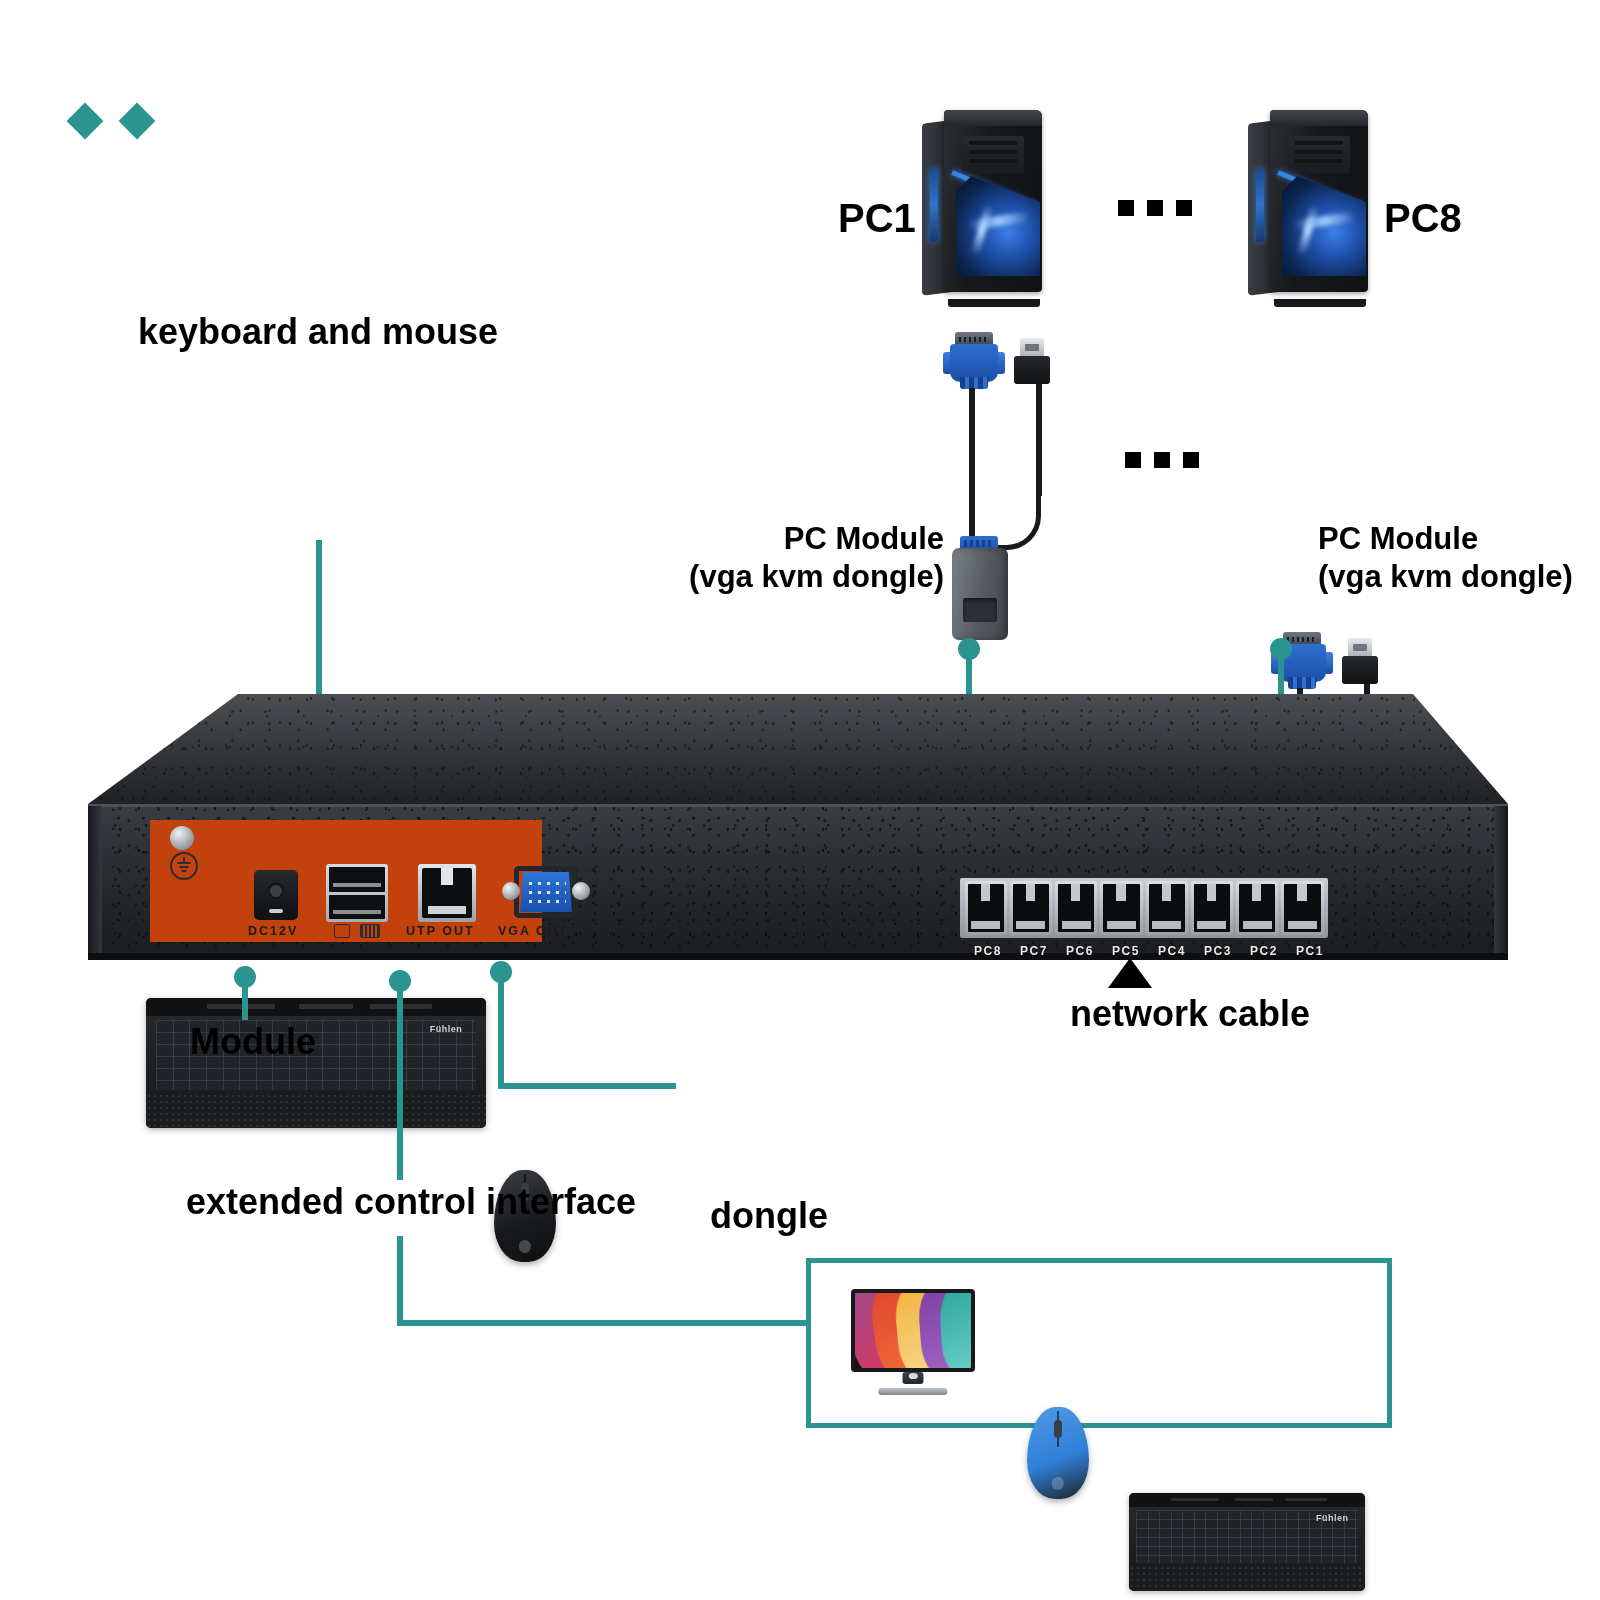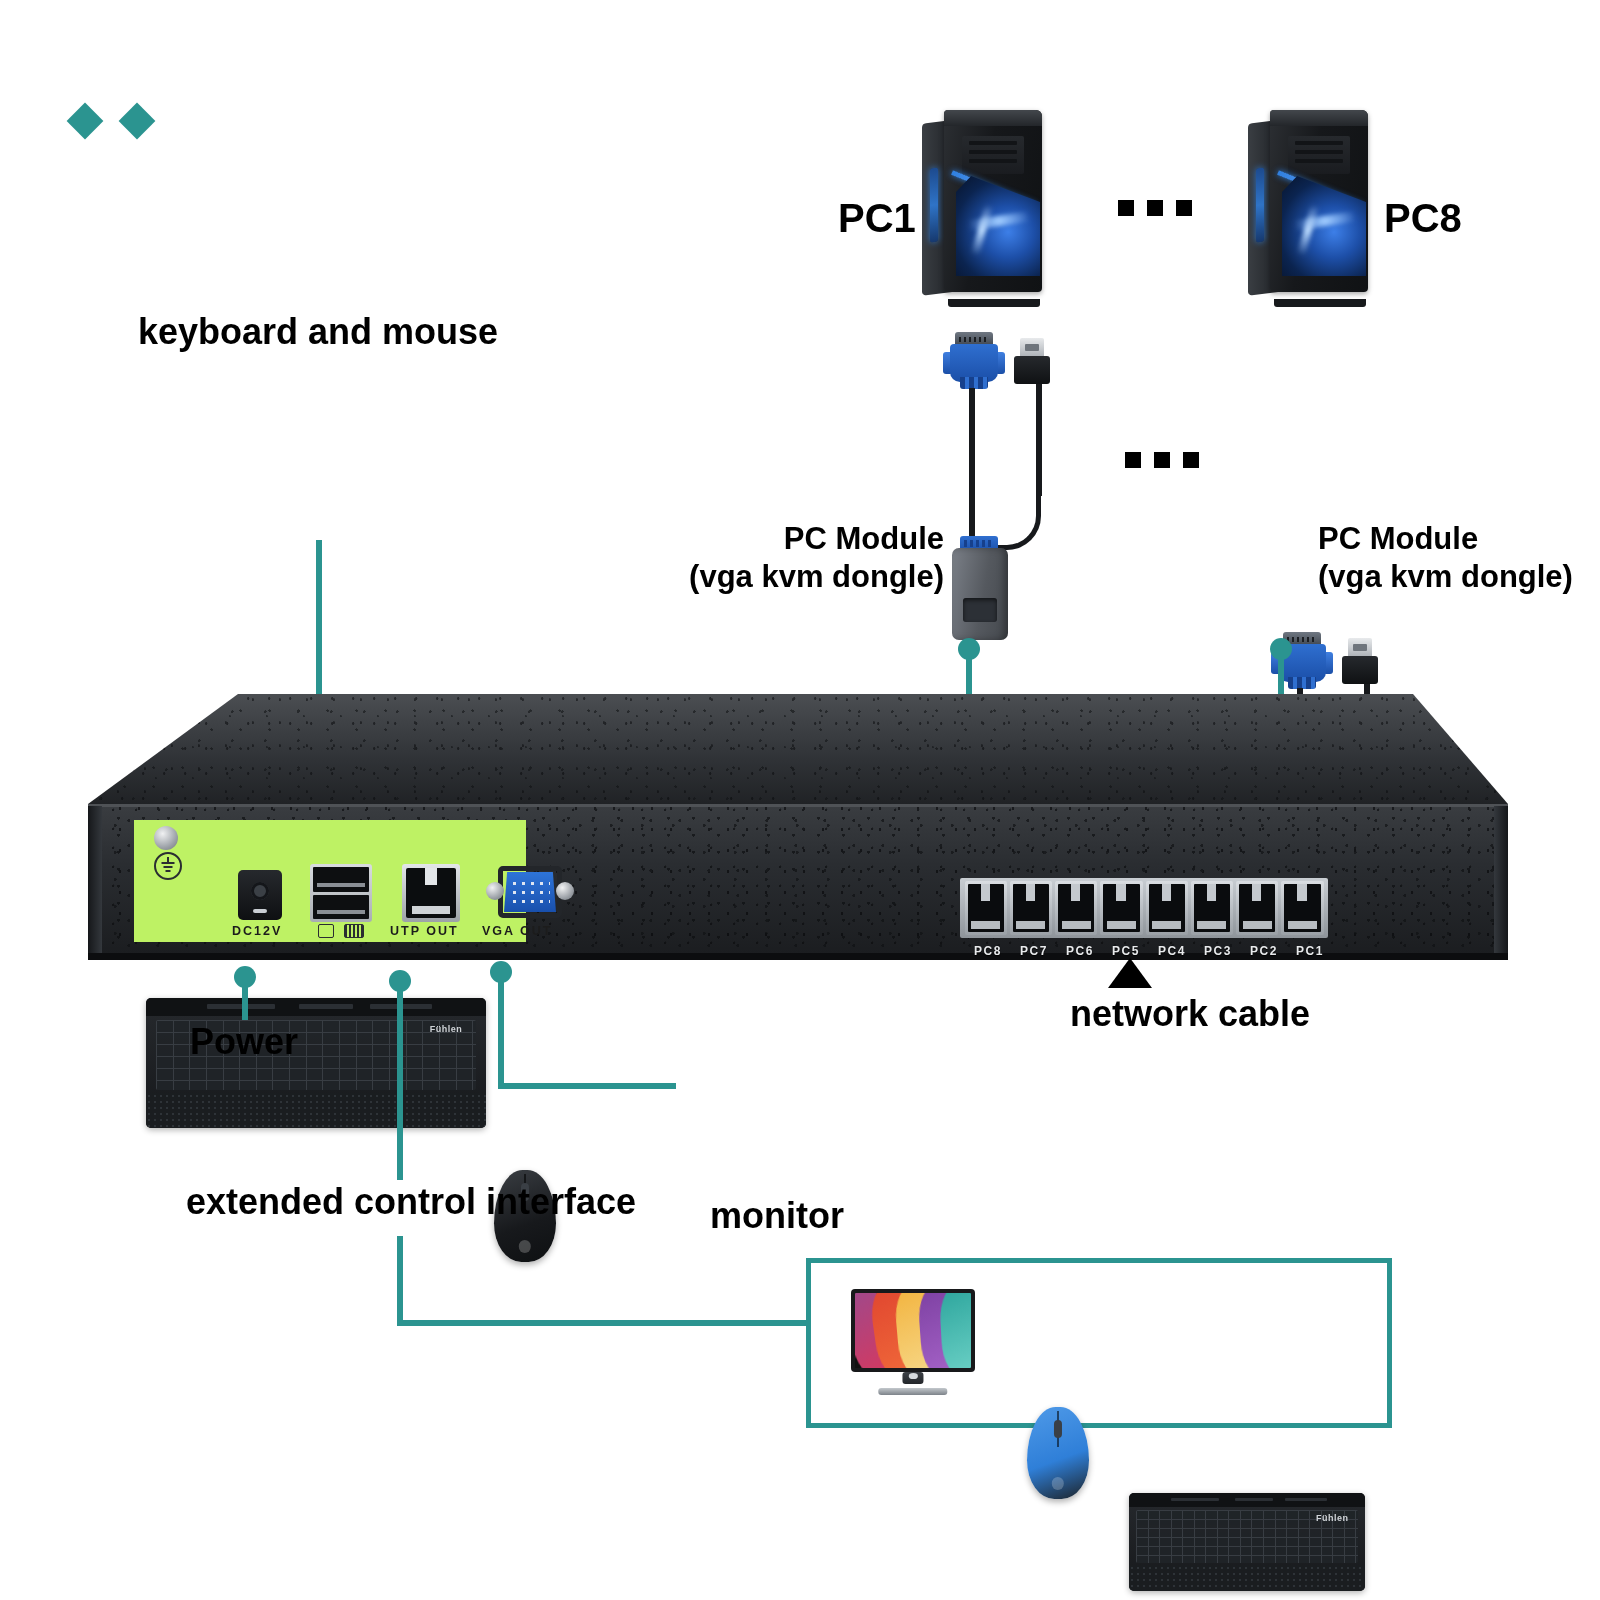--- a/index.html
+++ b/index.html
@@ -113,21 +113,21 @@
                       radial-gradient(circle at 22% 84%,#0c0e10 1.3px,transparent 1.4px);
      background-size:23px 19px,29px 25px,19px 21px,31px 27px,25px 17px;}
   #kvm .edge-hi{position:absolute;left:0;top:110px;width:1420px;height:3px;background:#5a5e63;opacity:.65;}
   #kvm .ear-l{position:absolute;left:0;top:112px;width:14px;height:148px;
      background:linear-gradient(90deg,#15171a,#34383d);}
   #kvm .ear-r{position:absolute;right:0;top:112px;width:14px;height:148px;
      background:linear-gradient(270deg,#15171a,#34383d);}
   #kvm .bottom{position:absolute;left:0;bottom:0;width:1420px;height:7px;background:#0c0d0f;}
 
   
-  #panel{position:absolute;left:46px;top:126px;width:392px;height:122px;background:#bef264;}
+  #panel{position:absolute;left:62px;top:126px;width:392px;height:122px;background:#c2410c;}
   .pt-label{position:absolute;font-size:12.5px;font-weight:bold;letter-spacing:2px;color:#1c1c1c;
      font-family:"Liberation Sans",sans-serif;white-space:nowrap;}
 
   .ground{position:absolute;left:18px;top:6px;width:28px;height:52px;}
   .ground .screw{position:absolute;left:2px;top:0;width:24px;height:24px;border-radius:50%;
      background:radial-gradient(circle at 36% 32%,#f0f1f2,#9fa4aa 60%,#6e7378);}
   .ground .sym{position:absolute;left:2px;top:26px;width:24px;height:24px;border-radius:50%;
      border:2px solid #2a2d31;}
   .ground .sym i{position:absolute;left:50%;transform:translateX(-50%);background:#2a2d31;height:2px;}
   .ground .sym i:nth-child(1){top:8px;width:13px;}
@@ -357,21 +357,21 @@
 <div class="abs ln h" style="left:966px;top:694px;width:318px;"></div>
 <div class="abs ln v" style="left:1136px;top:694px;height:164px;"></div>
 <div class="abs ln h" style="left:966px;top:858px;width:350px;"></div>
 <div class="abs ln v" style="left:966px;top:858px;height:48px;"></div>
 <div class="abs ln v" style="left:1310px;top:858px;height:48px;"></div>
 <div class="abs dot" style="left:958px;top:892px;"></div>
 <div class="abs dot" style="left:1302px;top:892px;"></div>
 
 <div class="abs dot" style="left:234px;top:966px;"></div>
 <div class="abs ln v" style="left:242px;top:976px;height:44px;"></div>
-<div class="abs lbl" style="left:190px;top:1022px;font-size:36px;">Power</div>
+<div class="abs lbl" style="left:190px;top:1022px;font-size:36px;">Module</div>
 
 <div class="abs dot" style="left:389px;top:970px;"></div>
 <div class="abs ln v" style="left:397px;top:980px;height:200px;"></div>
 <div class="abs lbl" style="left:186px;top:1182px;font-size:36px;text-align:right;">extended control interface</div>
 <div class="abs ln v" style="left:397px;top:1236px;height:84px;"></div>
 <div class="abs ln h" style="left:397px;top:1320px;width:412px;"></div>
 
 <div class="abs dot" style="left:490px;top:961px;"></div>
 <div class="abs ln v" style="left:498px;top:971px;height:116px;"></div>
 <div class="abs ln h" style="left:498px;top:1083px;width:178px;"></div>
@@ -458,21 +458,21 @@
   <div class="bp-lbl" style="left:1070px;">PC4</div>
   <div class="bp-lbl" style="left:1116px;">PC3</div>
   <div class="bp-lbl" style="left:1162px;">PC2</div>
   <div class="bp-lbl" style="left:1208px;">PC1</div>
 </div>
 
 <div class="abs" style="left:1108px;top:958px;width:0;height:0;
      border-left:22px solid transparent;border-right:22px solid transparent;border-bottom:30px solid #000;"></div>
 <div class="abs lbl" style="left:1070px;top:994px;font-size:36px;">network cable</div>
 
-<div class="abs lbl" style="left:710px;top:1196px;font-size:36px;">monitor</div>
+<div class="abs lbl" style="left:710px;top:1196px;font-size:36px;">dongle</div>
 
 <div class="abs" id="group-box">
   <div class="abs mon" style="left:40px;top:26px;width:124px;height:106px;">
     <div class="bez">
         <div class="scr">
       <div class="f" style="left:-4%;background:linear-gradient(160deg,#9b4a8e,#d7385e);transform:rotate(-10deg);"></div>
       <div class="f" style="left:16%;background:linear-gradient(160deg,#e0452f,#f06a3a);transform:rotate(-8deg);"></div>
       <div class="f" style="left:36%;background:linear-gradient(160deg,#f2b23c,#f7d98a);transform:rotate(-5deg);"></div>
       <div class="f" style="left:56%;background:linear-gradient(160deg,#7b3fa0,#a764c9);transform:rotate(-4deg);"></div>
       <div class="f" style="left:74%;background:linear-gradient(160deg,#2aa39b,#6fd3c8);transform:rotate(-3deg);"></div>

